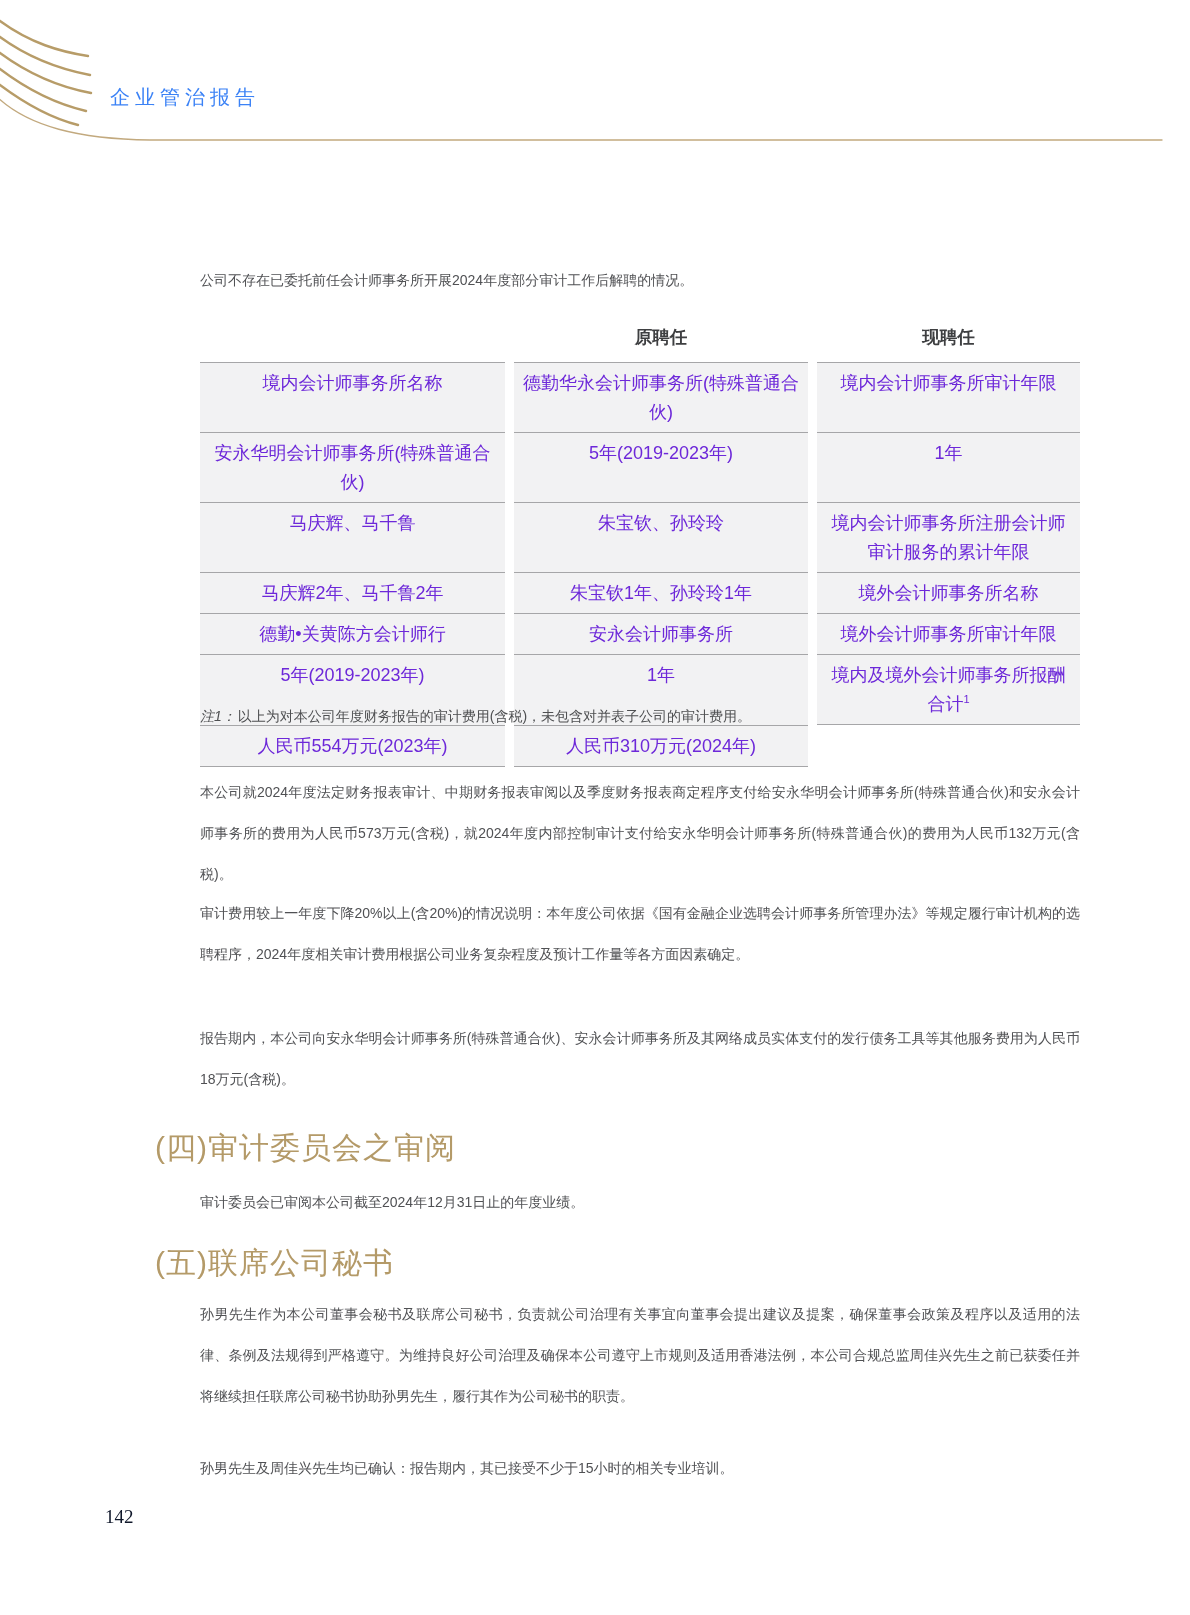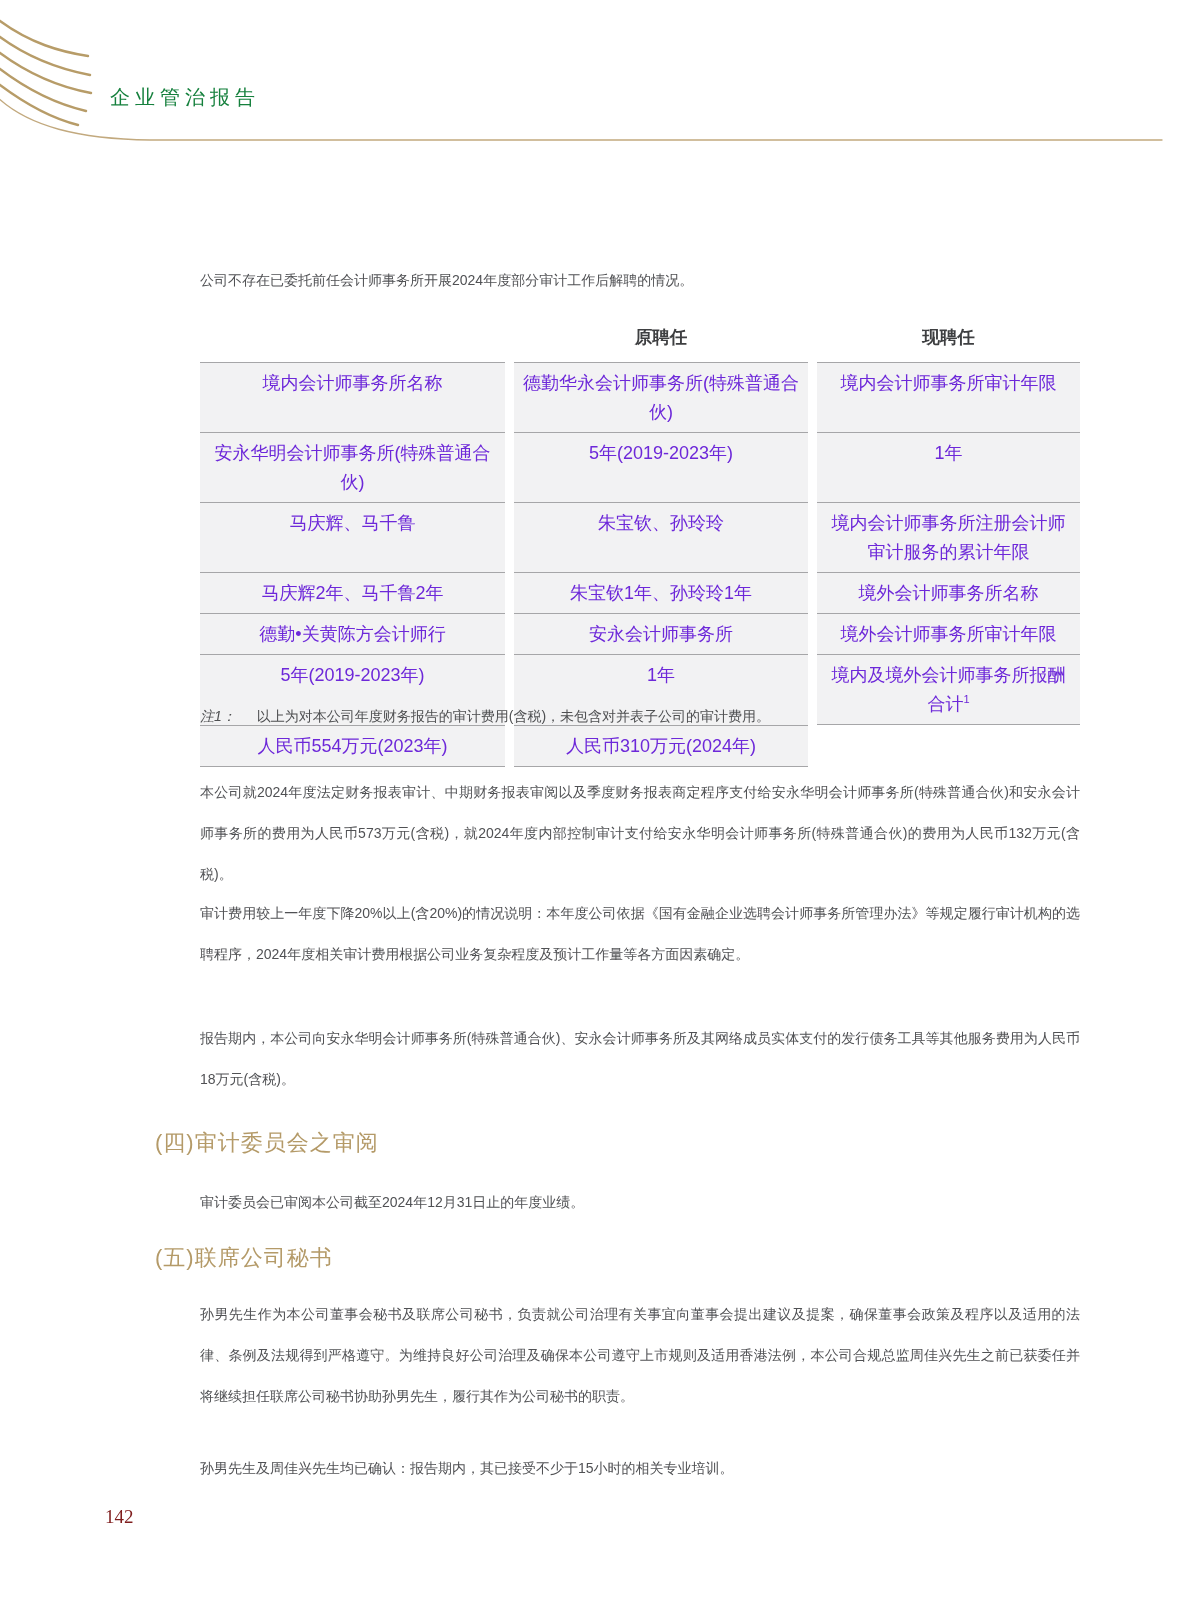--- a/index.html
+++ b/index.html
@@ -9,21 +9,21 @@
     background:#ffffff;
     font-family:"Liberation Sans","DejaVu Sans",sans-serif;
     color:#4e4f51;
     overflow:hidden;
   }
   
   .header-svg{position:absolute;left:0;top:0;}
   .doc-title{
     position:absolute;left:110px;top:84px;
     font-family:"Liberation Serif","DejaVu Serif",serif;
-    font-size:20px;letter-spacing:5px;color:#15803d;
+    font-size:20px;letter-spacing:5px;color:#3b82f6;
   }
   
   .body-text{
     position:absolute;left:200px;width:880px;
     font-size:14px;line-height:41px;
     text-align:justify;color:#505154;margin:0;
   }
   .intro{top:260px;}
   .p1{top:772px;}
   .p2{top:893px;}
@@ -45,37 +45,37 @@
     padding:6px 8px 5px 8px;
     line-height:29px;color:#6d28d9;
   }
   .td.last{border-bottom:1px solid #a6a6a8;}
   .td sup{font-size:11px;line-height:0;}
   
   .note{
     position:absolute;left:200px;top:705px;width:880px;
     font-size:14px;line-height:22px;color:#4e4f51;margin:0;
   }
-  .note-prefix{font-style:italic;padding-right:21px;}
+  .note-prefix{font-style:italic;padding-right:2px;}
   
   .sec-heading{
     position:absolute;left:155px;
-    font-size:22px;font-weight:400;color:#b49a68;
+    font-size:30px;font-weight:400;color:#b49a68;
     letter-spacing:1px;margin:0;
   }
   .sec4{top:1128px;}
   .sec4-body{top:1182px;}
   .sec5{top:1243px;}
   .sec5-body{top:1294px;}
   .sec5-body2{top:1448px;}
   
   .page-num{
     position:absolute;left:105px;top:1506px;
     font-family:"Liberation Serif","DejaVu Serif",serif;
-    font-size:19px;color:#7f1d1d;
+    font-size:19px;color:#0f172a;
   }
 </style>
 </head>
 <body>
 
 <div class="page">
 
   <svg class="header-svg" width="1190" height="170" viewBox="0 0 1190 170" fill="none" xmlns="http://www.w3.org/2000/svg">
     <g stroke="#b79c68" stroke-width="2.4" fill="none" stroke-linecap="round">
       <path d="M-4,18 C30,44 62,52 88,56"></path>

